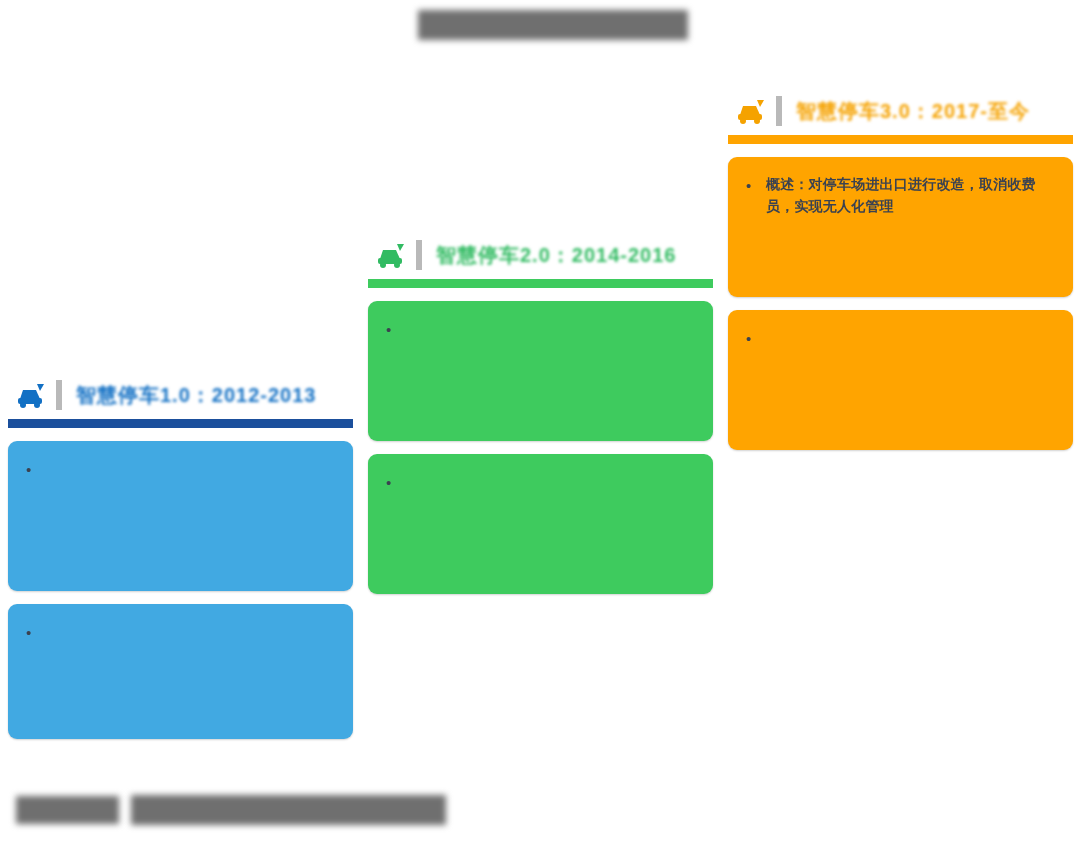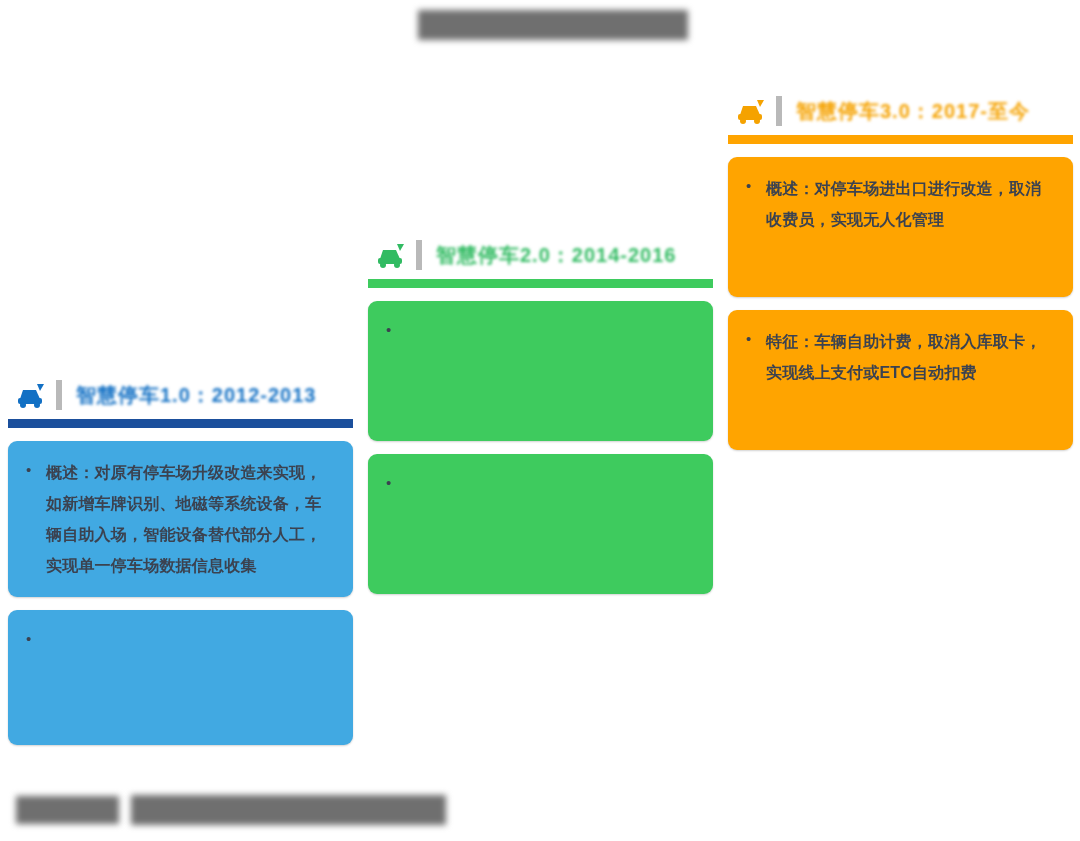--- a/index.html
+++ b/index.html
@@ -118,22 +118,22 @@
   .bullet {
     flex: 0 0 auto;
     width: 20px;
     font-size: 15px;
     line-height: 26px;
     text-align: left;
     padding-left: 4px;
     color: #3b4250;
   }
   .card-text {
-    font-size: 16px;
-    line-height: 31px;
+    font-size: 14px;
+    line-height: 22px;
     font-weight: bold;
     letter-spacing: .2px;
   }
   .card-text .lead { font-weight: bold; }
 
   
   .theme-blue   .stage-title { color: #1270c4; }
   .theme-blue   .stage-rule  { background: #1b4f9c; }
   .theme-blue   .card        { background: #41a9e2; }
 
@@ -167,23 +167,20 @@
       <circle cx="23" cy="25" r="3" fill="#1270c4"></circle>
       <path d="M23 4 L30 4 L26 11 Z" fill="#1270c4"></path>
     </svg>
     <span class="stage-divider"></span>
     <span class="stage-title">智慧停车1.0：2012-2013</span>
   </div>
   <div class="stage-rule"></div>
 
   <div class="card card-a">
     <span class="bullet">•</span>
-    <div class="card-text">
-      <span class="lead">概述：</span><span>对原有停车场升级改造来实现，如新增车牌识别、地磁等系统设备，车辆自助入场，智能设备替代部分人工，实现单一停车场数据信息收集</span>
-    </div>
   </div>
 
   <div class="card card-b">
     <span class="bullet">•</span>
   </div>
 </div>
 
 <div class="stage stage-2 theme-green">
   <div class="stage-head">
     <svg class="stage-icon" viewBox="0 0 34 30">
@@ -223,22 +220,19 @@
 
   <div class="card card-a">
     <span class="bullet">•</span>
     <div class="card-text">
       <span class="lead">概述：</span><span>对停车场进出口进行改造，取消收费员，实现无人化管理</span>
     </div>
   </div>
 
   <div class="card card-b">
     <span class="bullet">•</span>
-    <div class="card-text">
-      <span class="lead">特征：</span><span>车辆自助计费，取消入库取卡，实现线上支付或ETC自动扣费</span>
-    </div>
   </div>
 </div>
 
 <div class="footer">
   <span class="footer-src">资料来源：</span>
   <span class="footer-note">公开资料整理，行业研究报告</span>
 </div>
 
 </body></html>

